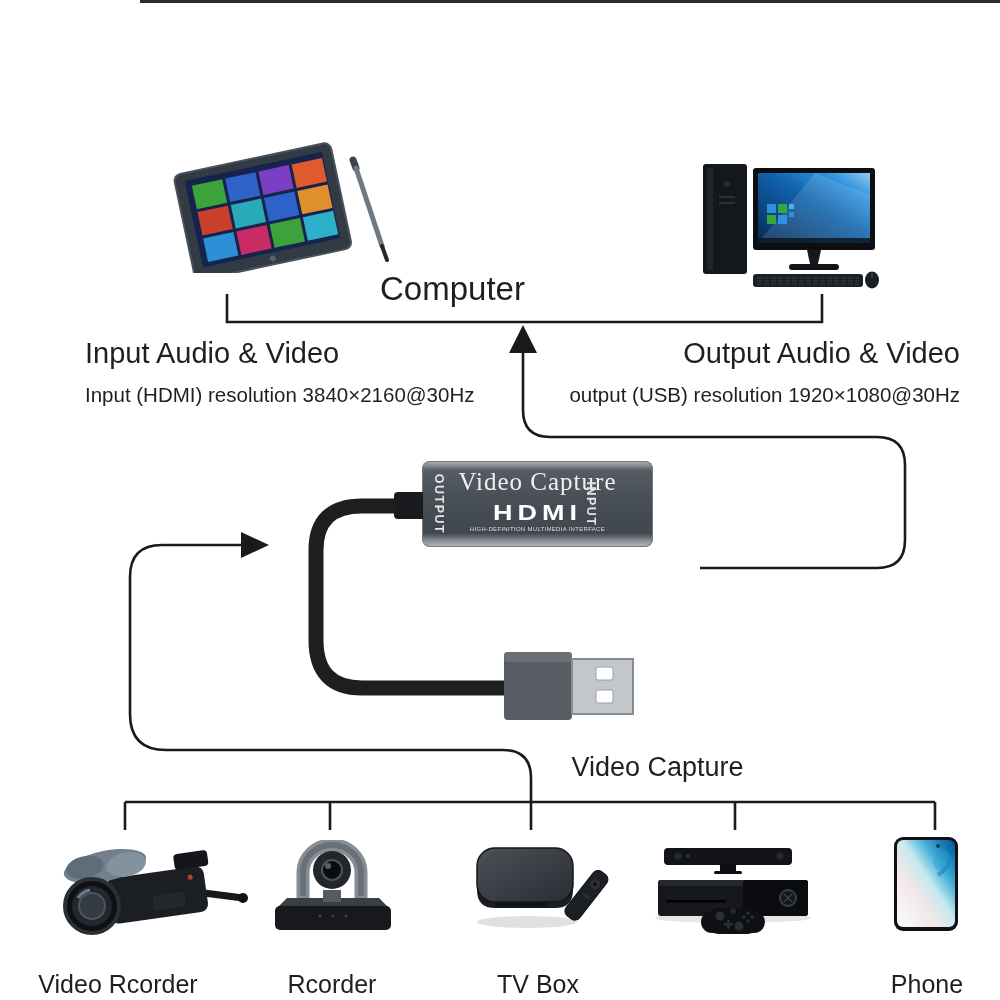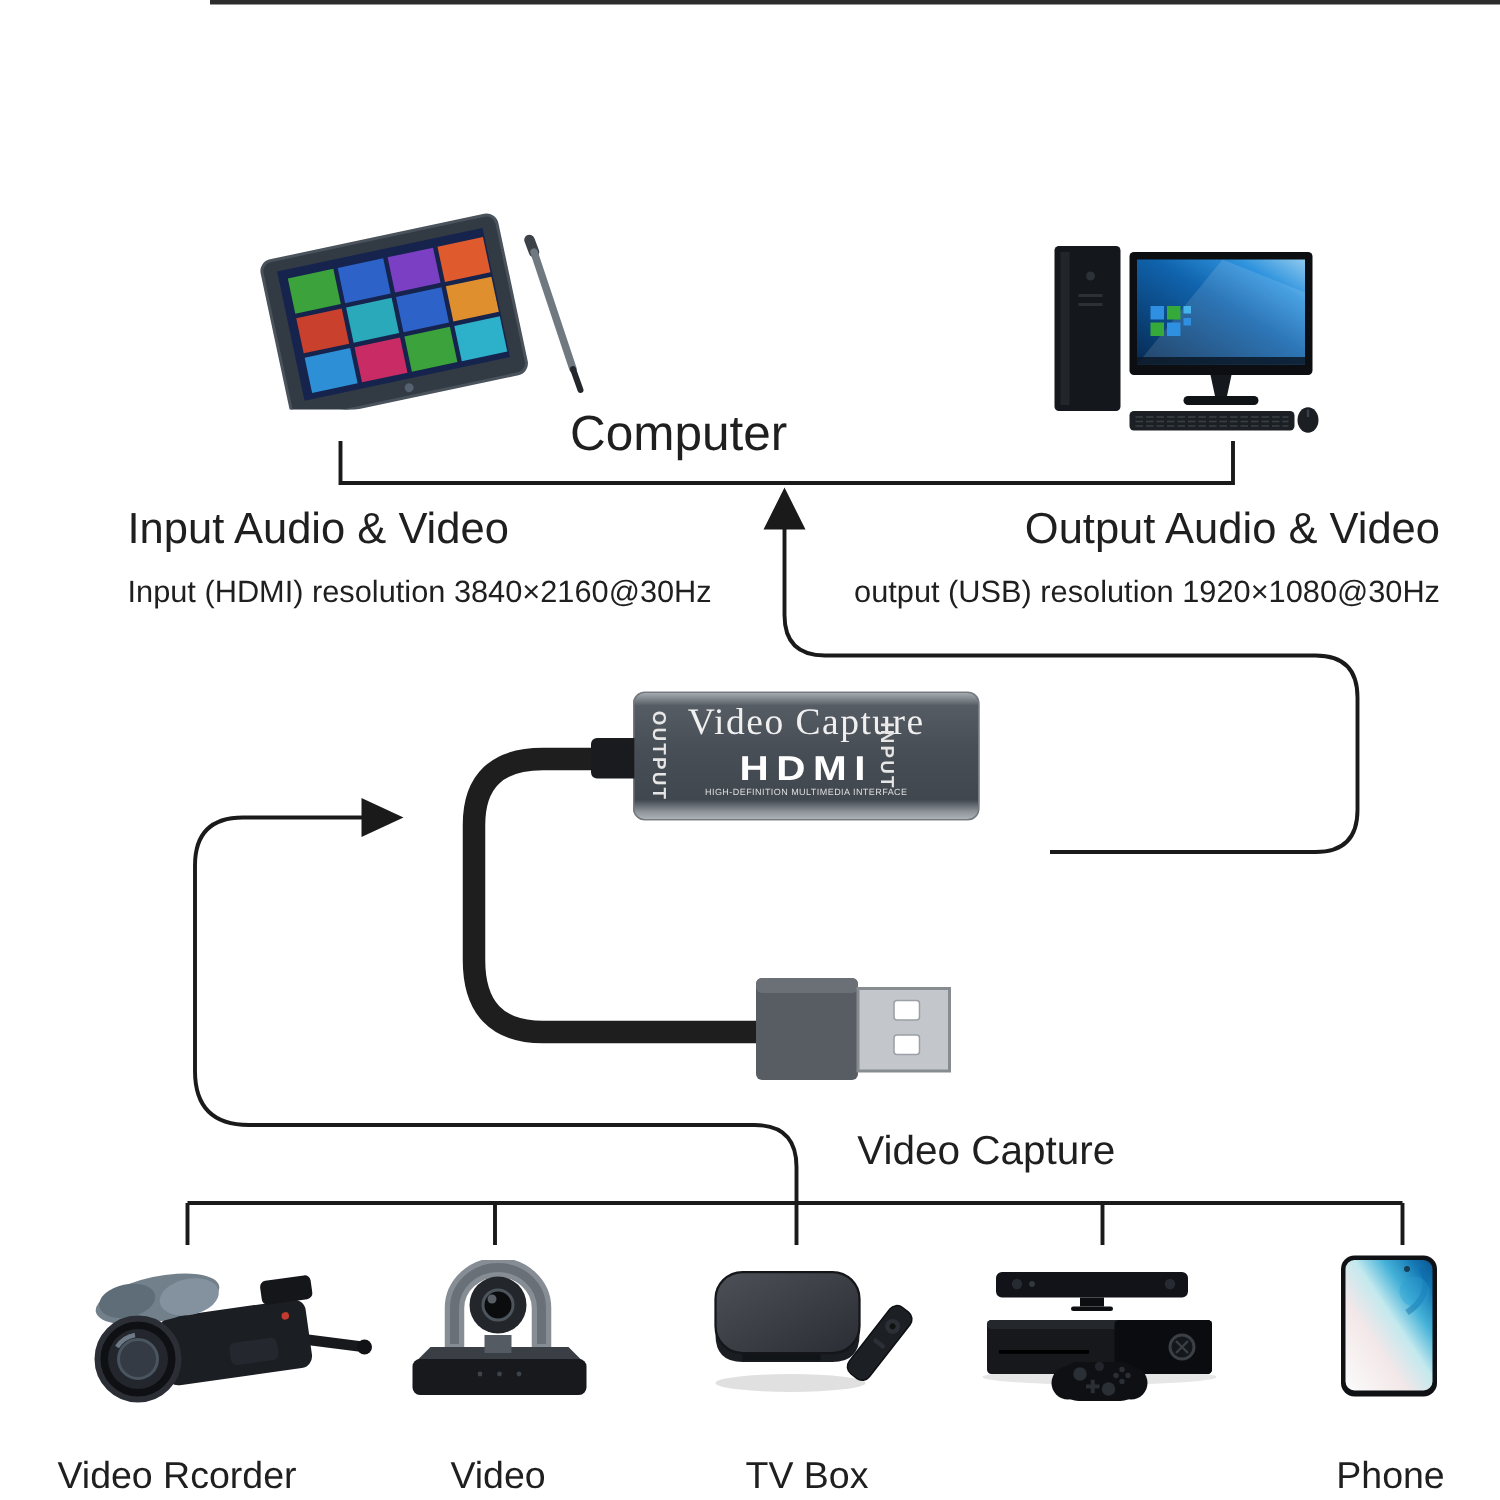--- a/index.html
+++ b/index.html
@@ -245,17 +245,17 @@
       </linearGradient>
     </defs>
     <rect x="14" y="4" width="64" height="94" rx="9" fill="#0f1114"></rect>
     <rect x="17" y="7" width="58" height="87" rx="6" fill="url(#phonewall)"></rect>
     <path d="M58,42 Q76,30 68,12" stroke="#0e6aa8" stroke-width="4" fill="none" opacity="0.45"></path>
     <circle cx="63" cy="28" r="10" fill="#2b9fd0" opacity="0.35"></circle>
     <circle cx="58" cy="13" r="2" fill="#0a0c0f" opacity="0.6"></circle>
   </svg>
 
   <div class="abs src-label" style="left:28px;width:180px">Video Rcorder</div>
-  <div class="abs src-label" style="left:252px;width:160px">Video</div>
+  <div class="abs src-label" style="left:252px;width:160px">Rcorder</div>
   <div class="abs src-label" style="left:458px;width:160px">TV Box</div>
   <div class="abs src-label" style="left:847px;width:160px">Phone</div>
 
 </div>
 
 </body></html>

